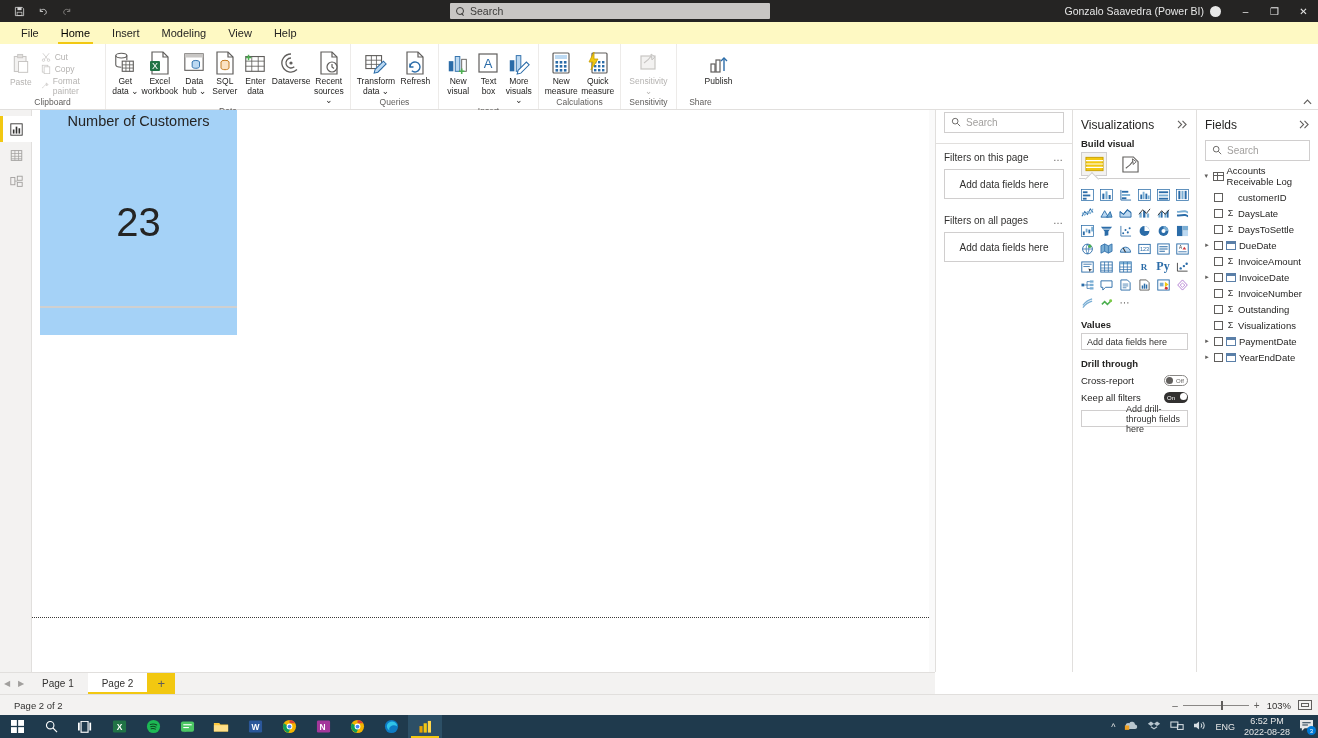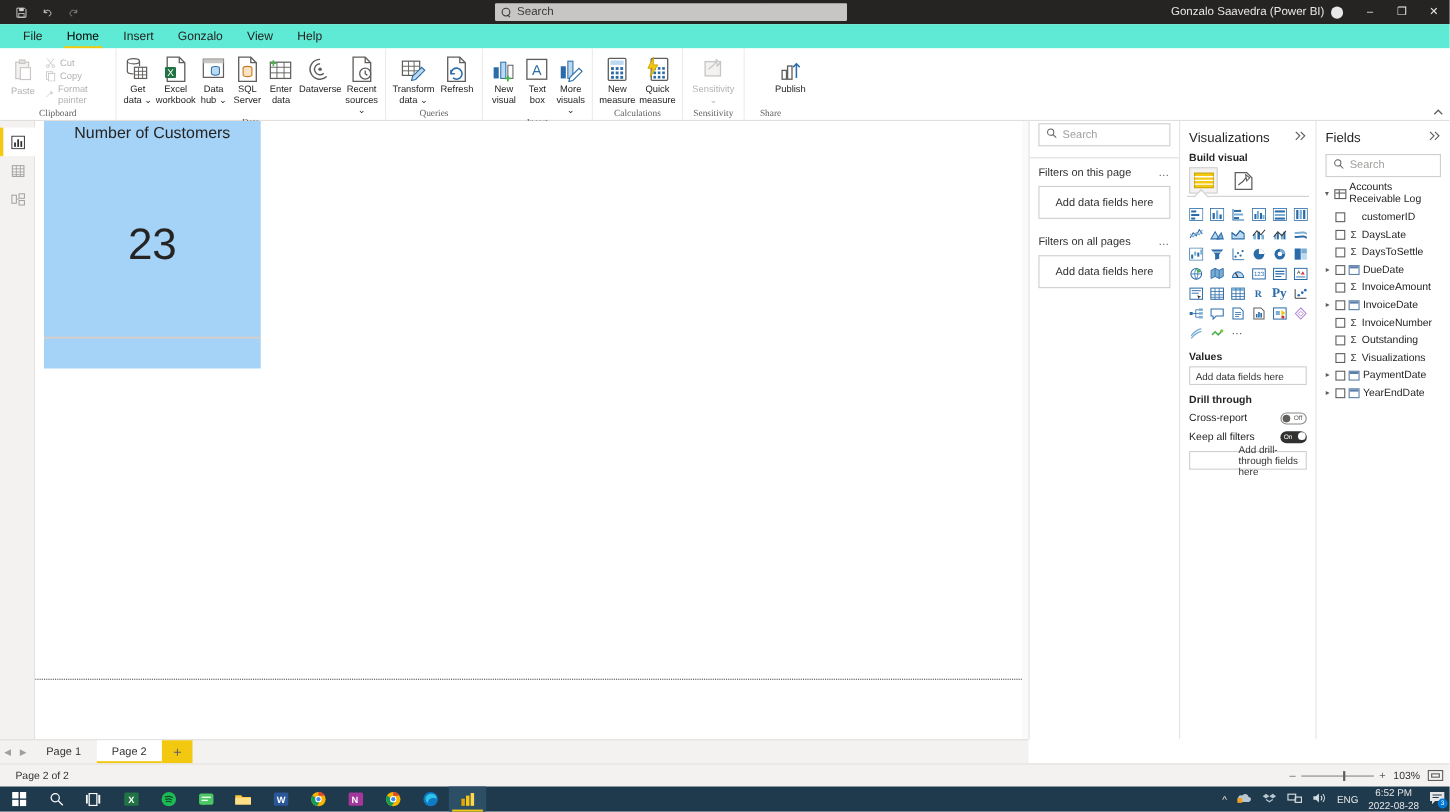--- a/index.html
+++ b/index.html
@@ -46,40 +46,40 @@
   .tb-user { font-size: 10.5px; color: #e6e6e6; margin-right: 6px; }
   .tb-avatar { width: 11px; height: 11px; border-radius: 50%; background: #e8e8e8; margin-right: 10px; }
   .wbtn {
     width: 29px; height: 22px; display: flex; align-items: center; justify-content: center;
     color: #e6e6e6; font-size: 10px;
   }
 
   
   .menubar {
     position: absolute; left: 0; top: 22px; width: 1318px; height: 22px;
-    background: #5eead4; display: flex; align-items: center; padding-left: 10px;
+    background: #fef9c3; display: flex; align-items: center; padding-left: 10px;
     font-size: 11px; color: #252423;
   }
   .menuitem { padding: 0 11px; height: 22px; display: flex; align-items: center; position: relative; }
   .menuitem.active { font-weight: normal; color: #000; }
   .menuitem.active::after {
     content:""; position:absolute; left:8px; right:8px; bottom:0; height:2px; background:#f2c811;
   }
 
   
   .ribbon {
     position: absolute; left: 0; top: 44px; width: 1318px; height: 66px;
     background: #ffffff; border-bottom: 1px solid #e1dfdd;
     display: flex; align-items: stretch;
   }
   .rgroup { display: flex; flex-direction: column; position: relative; padding: 0 4px; }
   .rgroup + .rgroup { border-left: 1px solid #edebe9; }
   .rg-body { flex: 1; display: flex; align-items: flex-start; padding-top: 3px; }
   .rg-label {
-    font-size: 8.5px; color: #605e5c; text-align: center; padding-bottom: 0; height: 12px; font-family: Liberation Serif, serif;
+    font-size: 8.5px; color: #605e5c; text-align: center; padding-bottom: 0; height: 12px;
   }
   .rbtn {
     display: flex; flex-direction: column; align-items: center; justify-content: flex-start;
     width: 46px; padding: 2px 1px 0; font-size: 8.5px; color: #252423; line-height: 1.12;
     text-align: center;
   }
   .rbtn.wide { width: 52px; }
   .rbtn.disabled { color: #b5b3b1; }
   .rbtn .ico { height: 28px; display: flex; align-items: center; justify-content: center; }
   .rbtn .lbl { white-space: pre-line; }
@@ -321,21 +321,21 @@
       <div class="wbtn">–</div>
       <div class="wbtn">❐</div>
       <div class="wbtn close">✕</div>
     </div>
   </div>
 
   <div class="menubar">
     <div class="menuitem">File</div>
     <div class="menuitem active">Home</div>
     <div class="menuitem">Insert</div>
-    <div class="menuitem">Gonzalo</div>
+    <div class="menuitem">Modeling</div>
     <div class="menuitem">View</div>
     <div class="menuitem">Help</div>
   </div>
 
   <div class="ribbon">
 
     <div class="rgroup" style="width:105px">
       <div class="rg-body">
         <div class="clip-paste">
           <div class="ico" style="height:26px;display:flex;align-items:center;">

